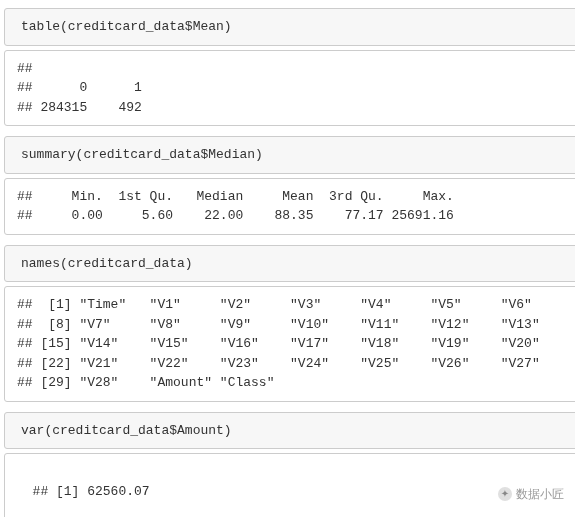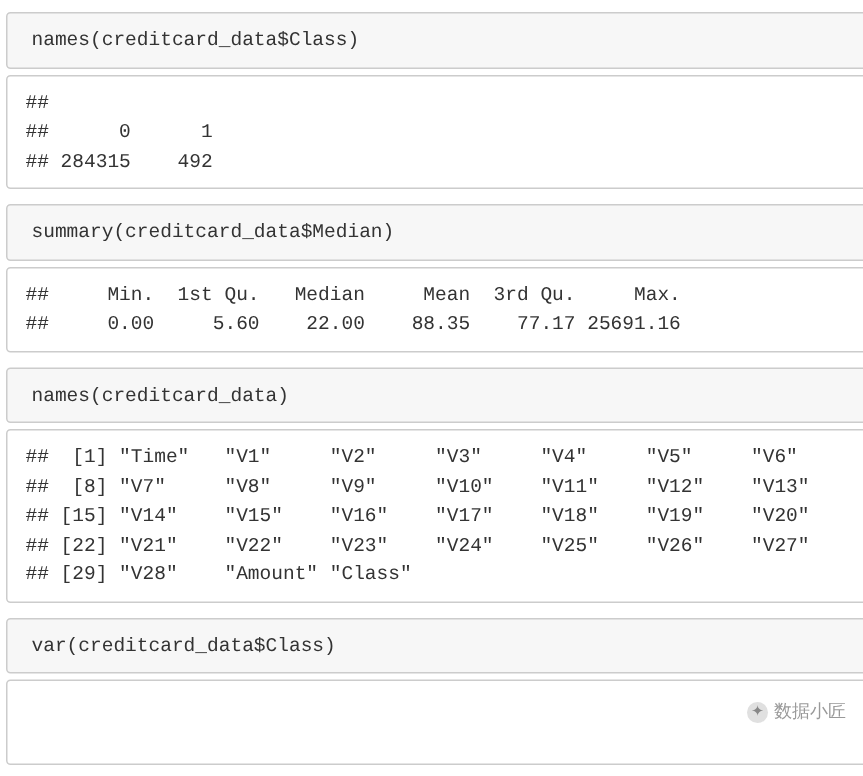--- a/index.html
+++ b/index.html
@@ -46,21 +46,21 @@
     line-height:14px;
     text-align:center;
     vertical-align:middle;
     margin-right:4px;
   }
 </style>
 </head>
 <body>
 
 <div class="code-block">
-  <span>names(creditcard_data$Class)</span>
+  <span>table(creditcard_data$Mean)</span>
 </div>
 <div class="output-block">##
 ##      0      1
 ## 284315    492</div>
 
 <div class="code-block">
   <span>summary(creditcard_data$Median)</span>
 </div>
 <div class="output-block">##     Min.  1st Qu.   Median     Mean  3rd Qu.     Max.
 ##     0.00     5.60    22.00    88.35    77.17 25691.16</div>
@@ -68,19 +68,20 @@
 <div class="code-block">
   <span>names(creditcard_data)</span>
 </div>
 <div class="output-block">##  [1] "Time"   "V1"     "V2"     "V3"     "V4"     "V5"     "V6"
 ##  [8] "V7"     "V8"     "V9"     "V10"    "V11"    "V12"    "V13"
 ## [15] "V14"    "V15"    "V16"    "V17"    "V18"    "V19"    "V20"
 ## [22] "V21"    "V22"    "V23"    "V24"    "V25"    "V26"    "V27"
 ## [29] "V28"    "Amount" "Class"</div>
 
 <div class="code-block">
-  <span>var(creditcard_data$Class)</span>
+  <span>var(creditcard_data$Amount)</span>
 </div>
 <div class="output-block">
+  <span>## [1] 62560.07</span>
   <span class="watermark">
     <span class="wm-icon">✦</span><span>数据小匠</span>
   </span>
 </div>
 
 </body></html>

